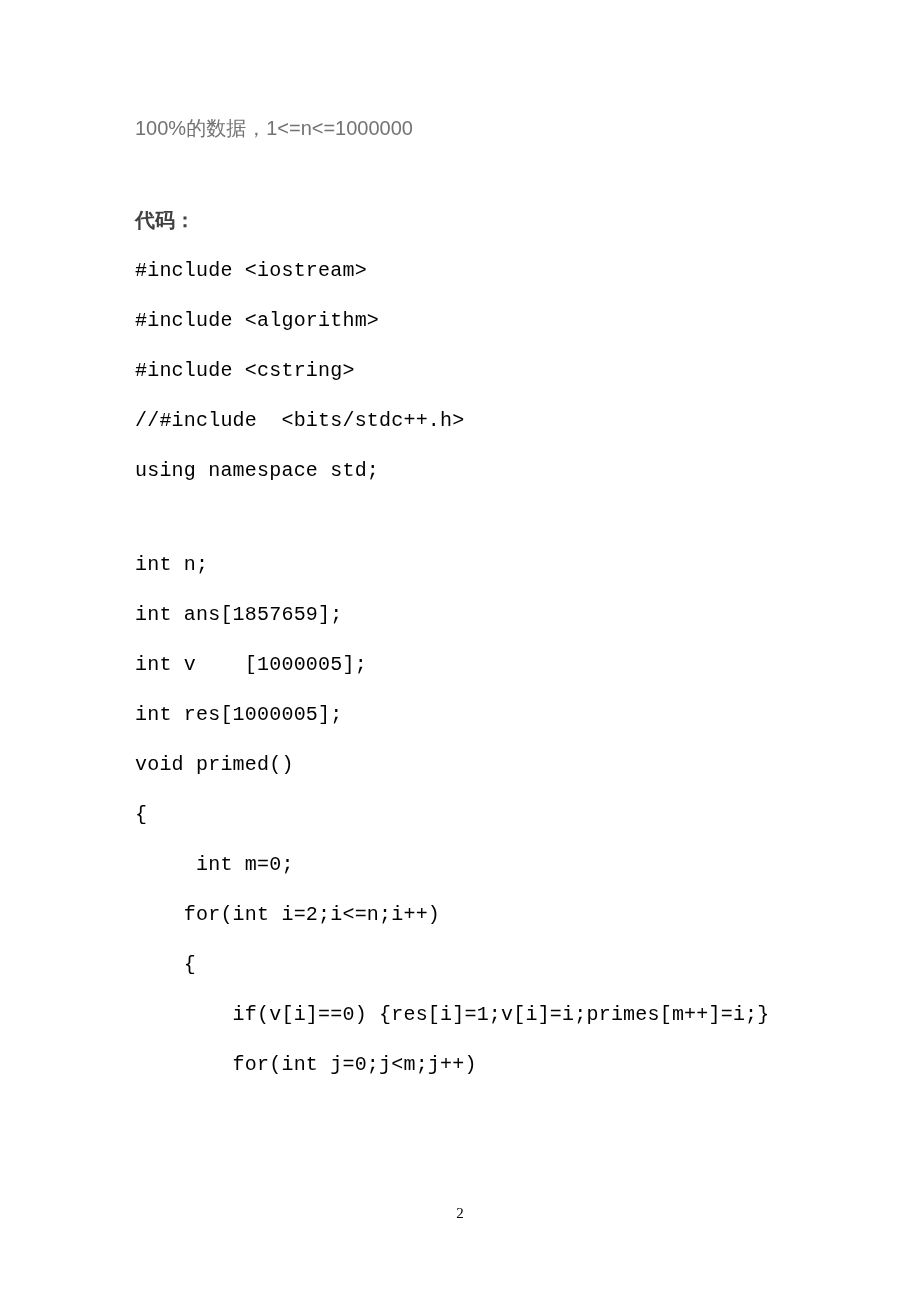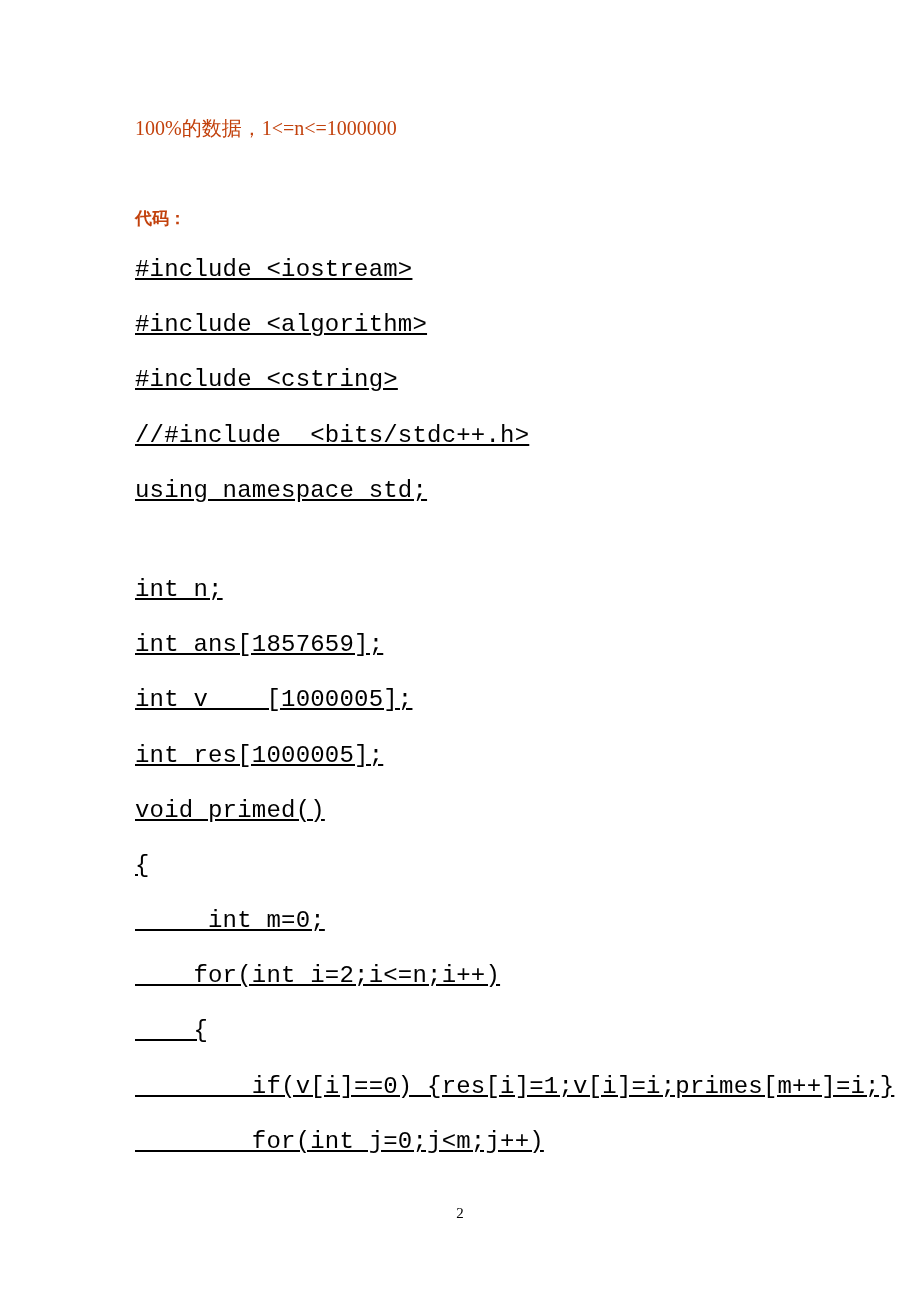--- a/index.html
+++ b/index.html
@@ -10,44 +10,43 @@
   }
   .page {
     width: 920px;
     height: 1302px;
     background: #ffffff;
     position: relative;
     box-sizing: border-box;
     padding: 115px 135px 0 135px;
   }
   .line {
-    font-family: Liberation Serif, serif;
+    font-family: Liberation Sans, sans-serif;
     font-size: 20px;
-    color: #c2410c;
+    color: #737373;
     line-height: 1.3;
     margin-bottom: 24px;
     white-space: pre;
   }
   .heading {
     font-family: "SimSun", "Songti SC", "NSimSun", serif;
-    font-size: 17px;
+    font-size: 20px;
     font-weight: bold;
-    color: #c2410c;
+    color: #404040;
     margin-top: 66px;
     margin-bottom: 24px;
   }
   .code-line {
     font-family: "SimSun", "NSimSun", "Courier New", monospace;
-    font-size: 24px;
+    font-size: 20px;
     color: #000000;
     line-height: 1.3;
     margin-bottom: 24px;
     white-space: pre;
     letter-spacing: 0.2px;
-    text-decoration: underline;
   }
   .blank {
     height: 44px;
   }
   .page-number {
     position: absolute;
     bottom: 80px;
     left: 0;
     width: 920px;
     text-align: center;

